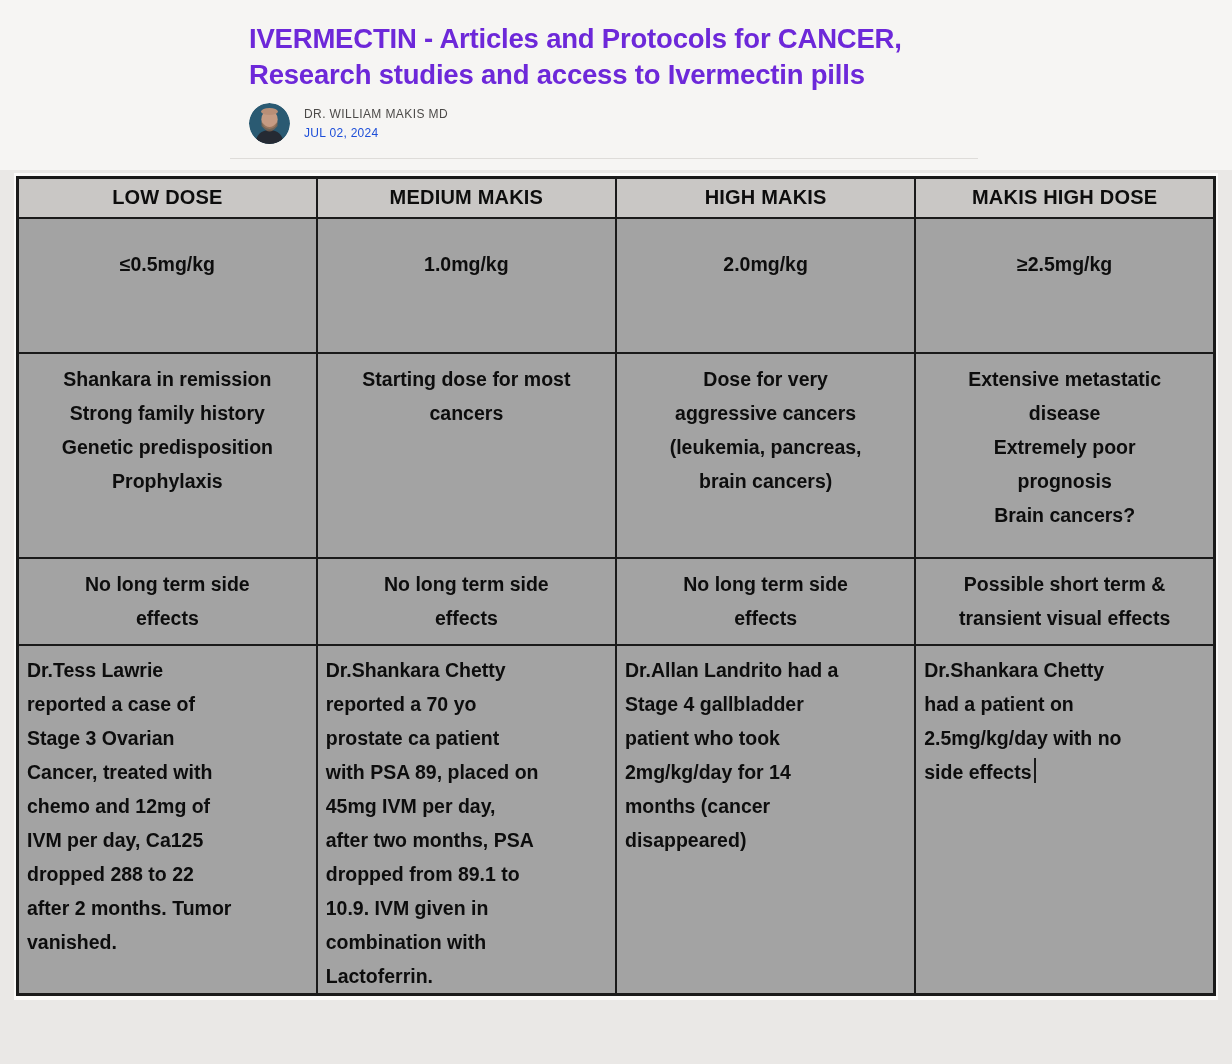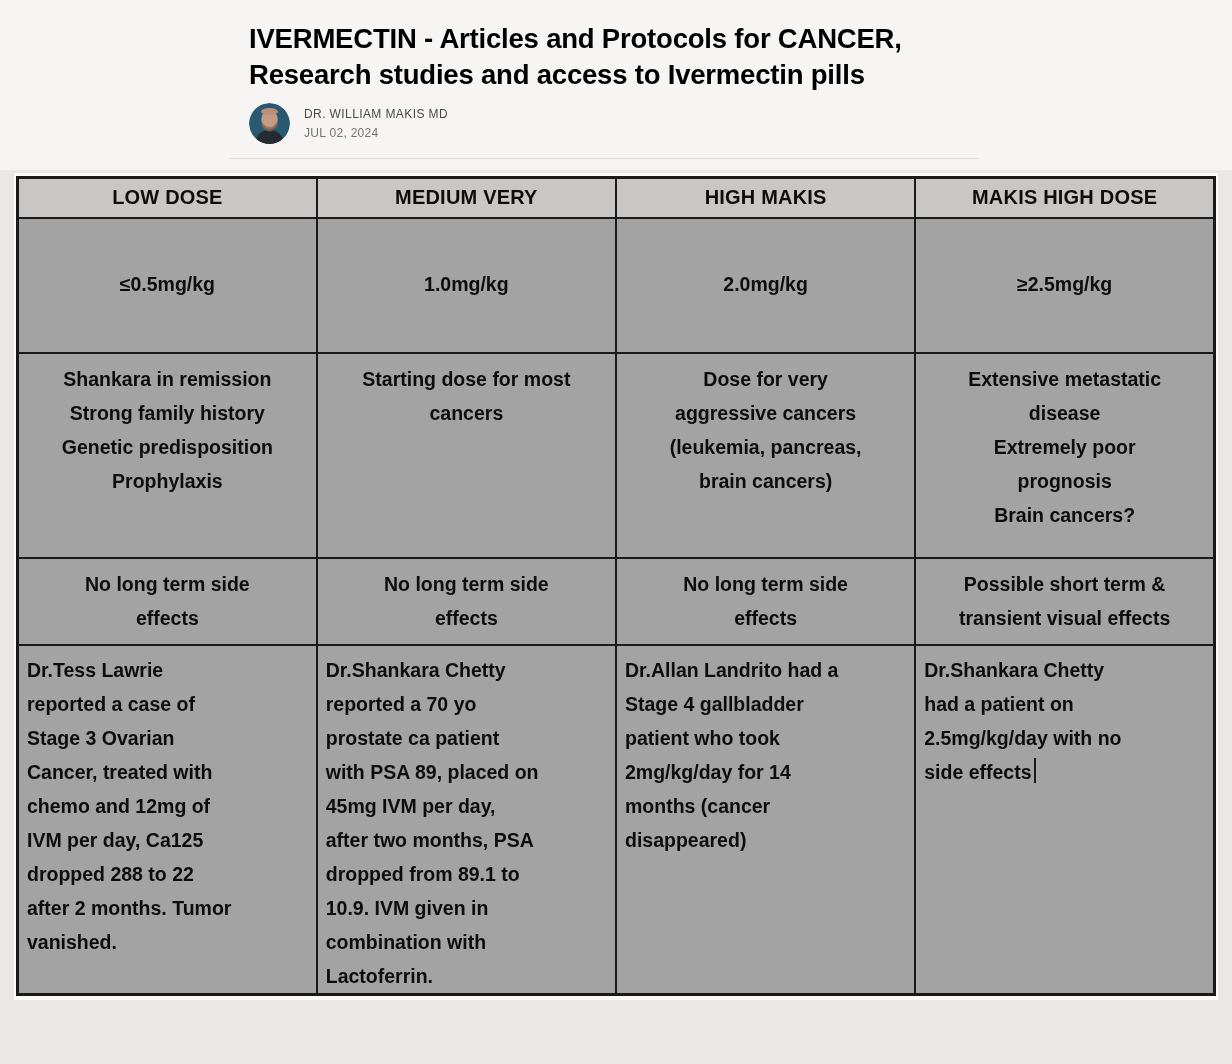--- a/index.html
+++ b/index.html
@@ -9,37 +9,37 @@
     background: #f6f5f3;
     font-family: "Liberation Sans", sans-serif;
     overflow: hidden;
     display: flex; flex-direction: column;
   }
   .post-header { flex: 0 0 auto; }
   .post-title {
     margin: 21px 0 0 249px;
     width: 690px;
     font-size: 27.5px; line-height: 36px;
-    font-weight: 700; color: #000000;
+    font-weight: 700; color: #6d28d9;
     letter-spacing: -0.2px;
   }
   .byline {
     margin: 10px 0 0 249px;
     display: flex; align-items: center; gap: 14px;
   }
   .avatar {
     width: 41px; height: 41px; border-radius: 50%;
     overflow: hidden; flex: 0 0 auto; cursor: pointer;
   }
   .byline-meta { display: flex; flex-direction: column; gap: 5px; }
   .author {
     font-size: 12px; color: #4c4a48; letter-spacing: 0.4px; cursor: pointer;
   }
   .pub-date {
-    font-size: 12px; color: #737373; letter-spacing: 0.3px;
+    font-size: 12px; color: #1d4ed8; letter-spacing: 0.3px;
   }
   .divider {
     margin: 14px 0 0 230px;
     width: 748px; height: 1px; background: #dedcd9;
   }
   .table-figure {
     flex: 1 1 auto;
     margin-top: 11px;
     background: #eae8e6;
     padding: 3px 14px 0;
@@ -64,21 +64,21 @@
     height: 40px;
     background: #c9c7c5;
     font-size: 20px; font-weight: 700;
     text-align: center; vertical-align: middle;
     letter-spacing: 0.2px;
   }
   .dose-table td {
     font-size: 19.5px; font-weight: 700; line-height: 34px;
   }
   .cell-text { white-space: pre-line; }
-  .row-dose td   { height: 135px; padding-top: 48px; text-align: center; }
+  .row-dose td   { height: 135px; padding-top: 28px; text-align: center; }
   .row-ind td    { height: 205px; padding-top: 8px;  text-align: center; }
   .row-side td   { height: 87px; padding-top: 8px;  text-align: center; }
   .row-case td   { height: 343px; padding: 7px 0 0 8px; text-align: left; }
   .text-cursor {
     display: inline-block;
     width: 2px; height: 25px;
     background: #1a1a1a;
     vertical-align: text-bottom;
     margin-left: 2px;
   }
@@ -112,21 +112,21 @@
   </div>
   <div class="divider"></div>
 </div>
 
 <figure class="table-figure" style="margin:11px 0 0 0;">
   <div class="table-wrap">
     <table class="dose-table">
       <thead>
         <tr>
           <th>LOW DOSE</th>
-          <th>MEDIUM VERY</th>
+          <th>MEDIUM MAKIS</th>
           <th>HIGH MAKIS</th>
           <th>MAKIS HIGH DOSE</th>
         </tr>
       </thead>
       <tbody>
         <tr class="row-dose">
           <td><span class="cell-text">≤0.5mg/kg</span></td>
           <td><span class="cell-text">1.0mg/kg</span></td>
           <td><span class="cell-text">2.0mg/kg</span></td>
           <td><span class="cell-text">≥2.5mg/kg</span></td>

